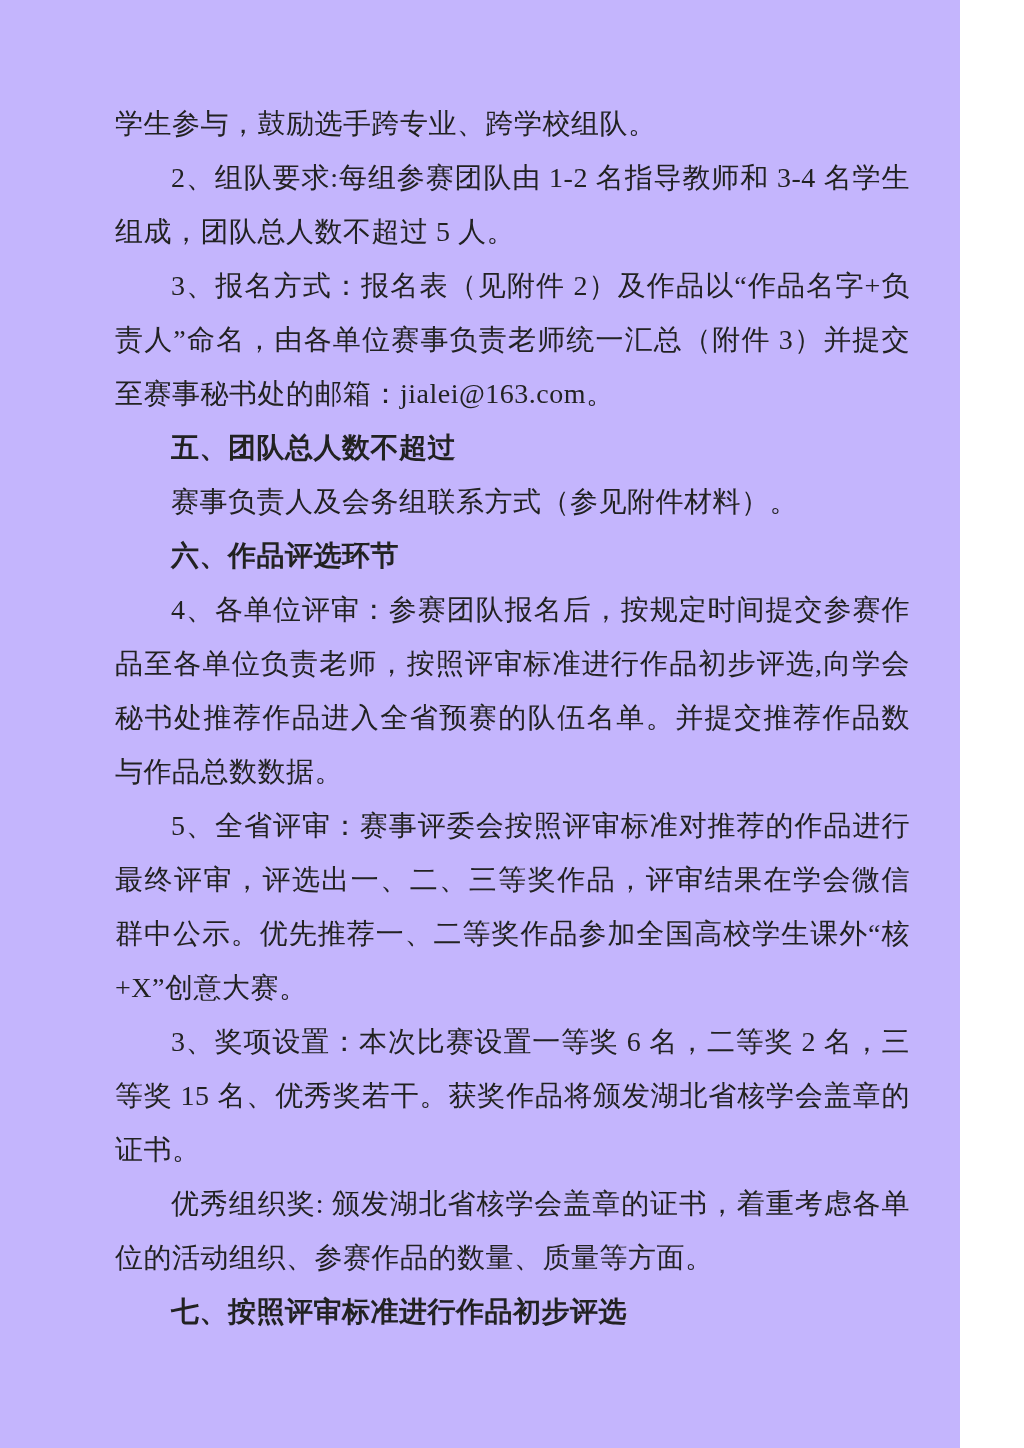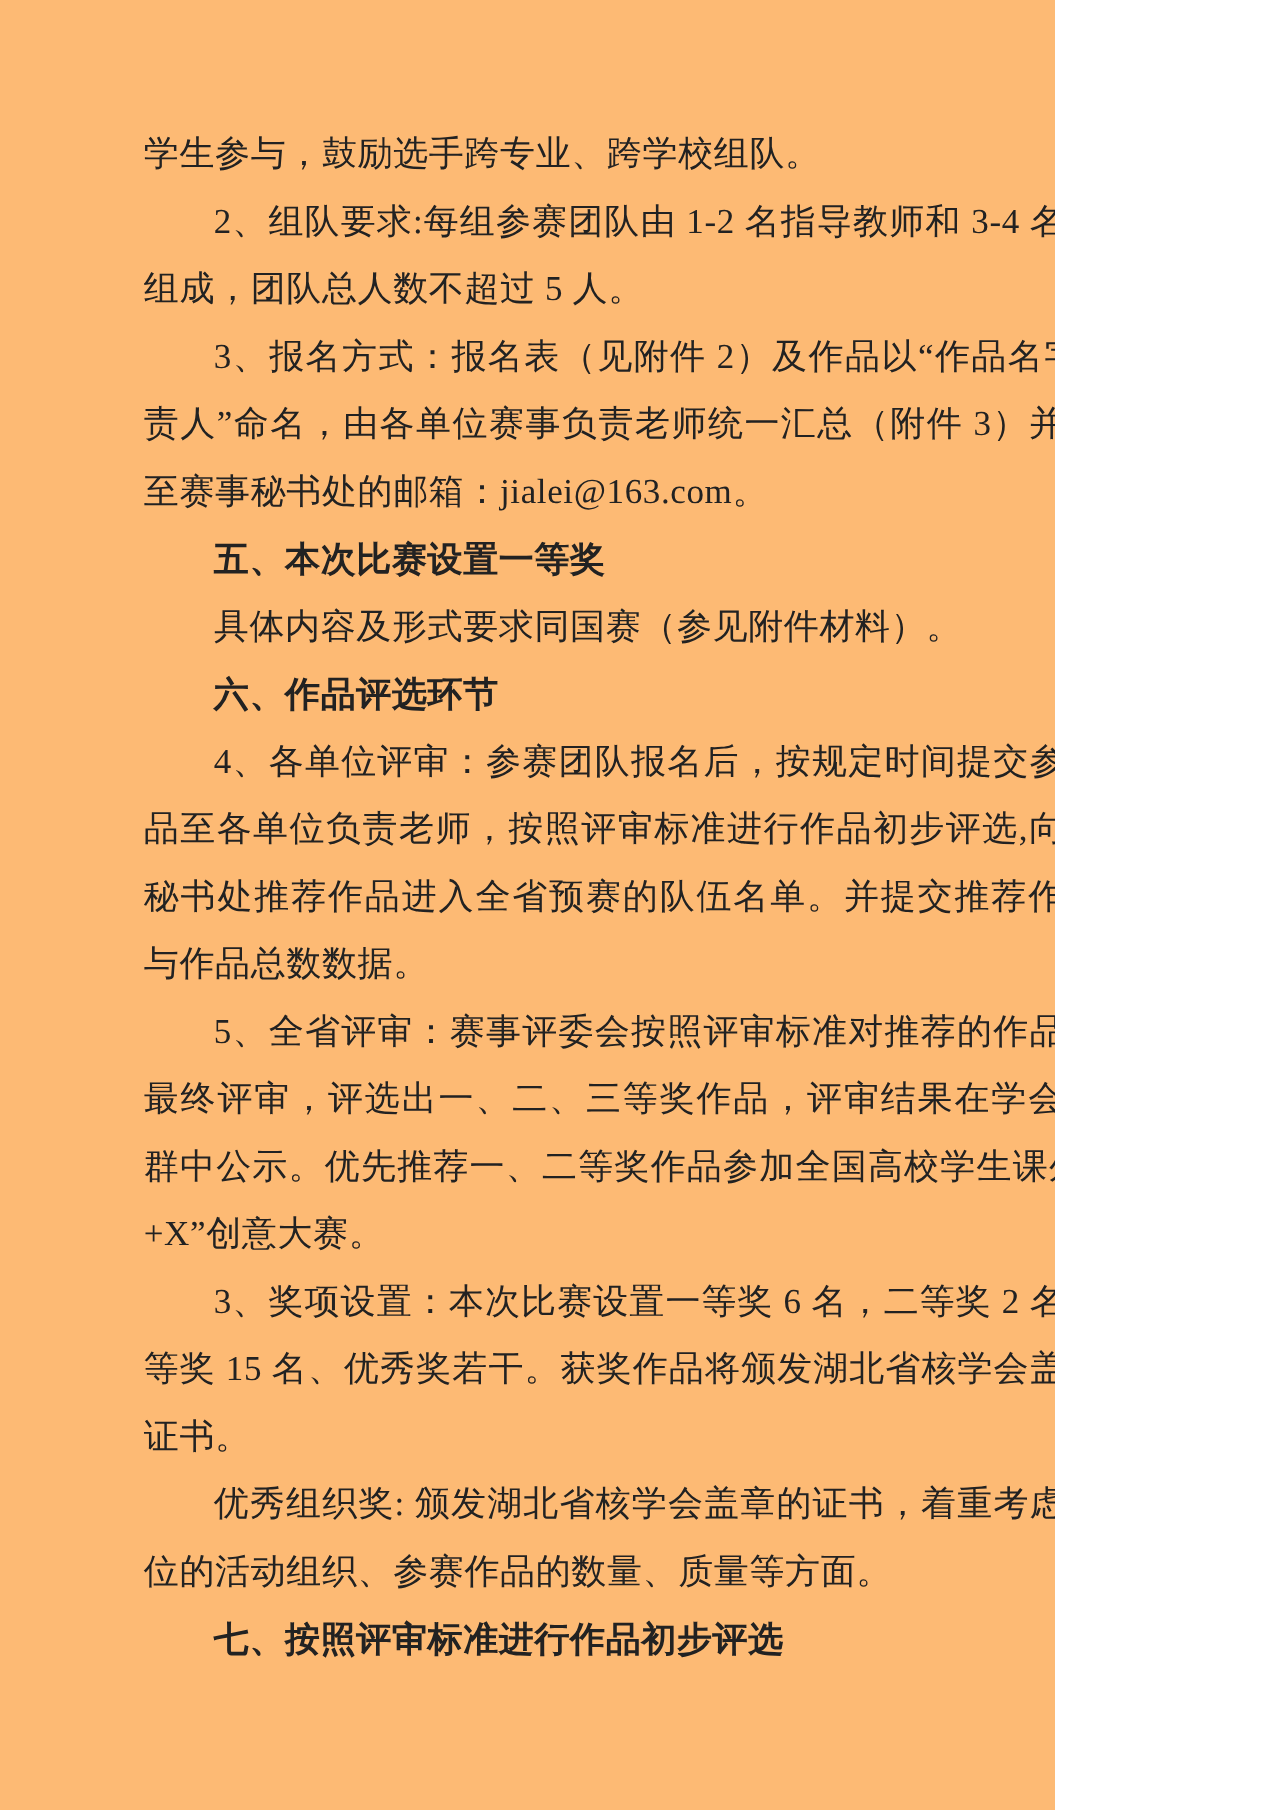--- a/index.html
+++ b/index.html
@@ -2,23 +2,23 @@
 <html><head>
 <meta charset="utf-8">
 <style>
   html, body {
     margin: 0;
     padding: 0;
     background: #ffffff;
   }
   .page {
     position: relative;
-    width: 844px;
+    width: 960px;
     height: 1448px;
-    background: #fdba74;
+    background: #c4b5fd;
     box-sizing: border-box;
     padding: 97px 114px 0 115px;
     overflow: hidden;
   }
   .doc-body {
     width: 795px;
     color: #222222;
   }
   .para,
   .para-cont,
@@ -52,23 +52,23 @@
 
 <div class="page">
   <div class="doc-body">
 
     <p class="para-cont">学生参与，鼓励选手跨专业、跨学校组队。</p>
 
     <p class="para">2、组队要求:每组参赛团队由 1-2 名指导教师和 3-4 名学生组成，团队总人数不超过 5 人。</p>
 
     <p class="para">3、报名方式：报名表（见附件 2）及作品以“作品名字+负责人”命名，由各单位赛事负责老师统一汇总（附件 3）并提交至赛事秘书处的邮箱：jialei@163.com。</p>
 
-    <p class="heading">五、本次比赛设置一等奖</p>
+    <p class="heading">五、团队总人数不超过</p>
 
-    <p class="para">具体内容及形式要求同国赛（参见附件材料）。</p>
+    <p class="para">赛事负责人及会务组联系方式（参见附件材料）。</p>
 
     <p class="heading">六、作品评选环节</p>
 
     <p class="para">4、各单位评审：参赛团队报名后，按规定时间提交参赛作品至各单位负责老师，按照评审标准进行作品初步评选,向学会秘书处推荐作品进入全省预赛的队伍名单。并提交推荐作品数与作品总数数据。</p>
 
     <p class="para">5、全省评审：赛事评委会按照评审标准对推荐的作品进行最终评审，评选出一、二、三等奖作品，评审结果在学会微信群中公示。优先推荐一、二等奖作品参加全国高校学生课外“核+X”创意大赛。</p>
 
     <p class="para">3、奖项设置：本次比赛设置一等奖 6 名，二等奖 2 名，三等奖 15 名、优秀奖若干。获奖作品将颁发湖北省核学会盖章的证书。</p>
 
     <p class="para">优秀组织奖: 颁发湖北省核学会盖章的证书，着重考虑各单位的活动组织、参赛作品的数量、质量等方面。</p>

